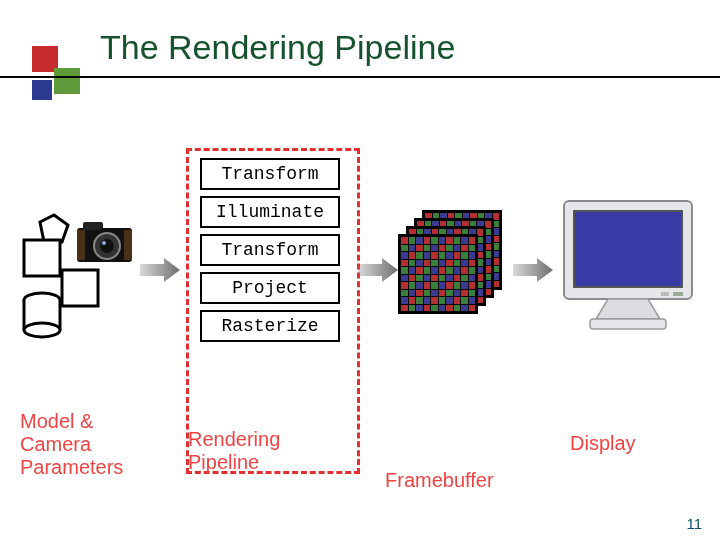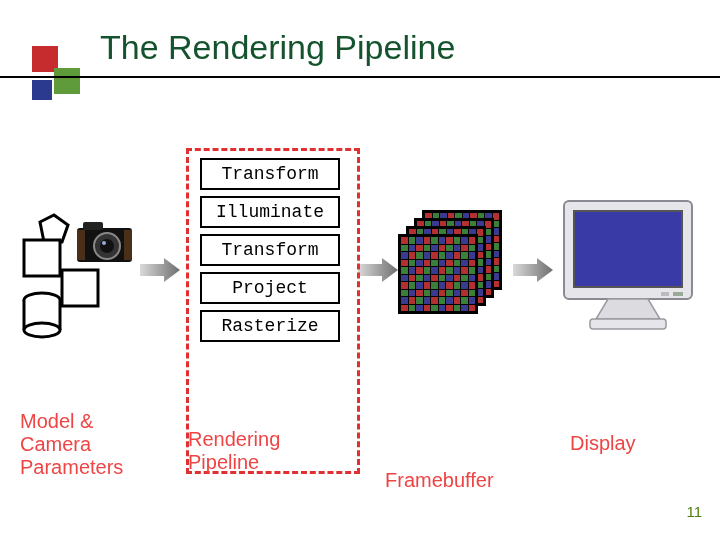--- a/index.html
+++ b/index.html
@@ -140,23 +140,23 @@
     position: absolute;
     left: 558px;
     top: 195px;
     width: 140px;
     height: 150px;
   }
 
   .page-num {
     position: absolute;
     right: 18px;
-    bottom: 20px;
+    bottom: 8px;
     font-size: 15px;
-    color: #4d7c0f;
+    color: #0c4a6e;
     margin-left: 40px;
   }
 </style>
 </head>
 <body>
 
 <div class="title-bar">
   <div class="logo-squares">
     <div class="sq sq-red"></div>
     <div class="sq sq-green"></div>

